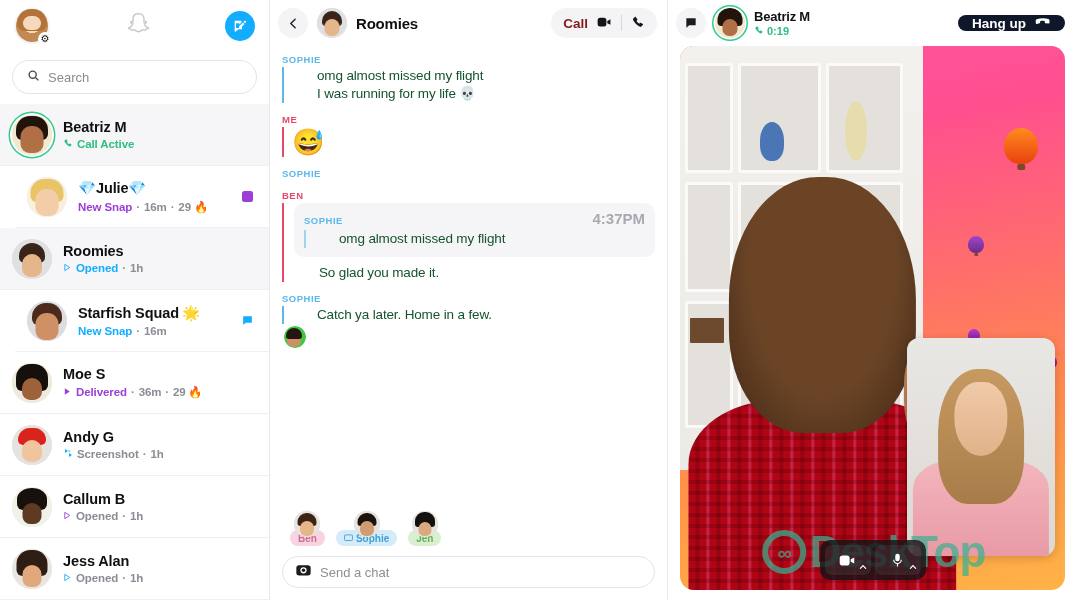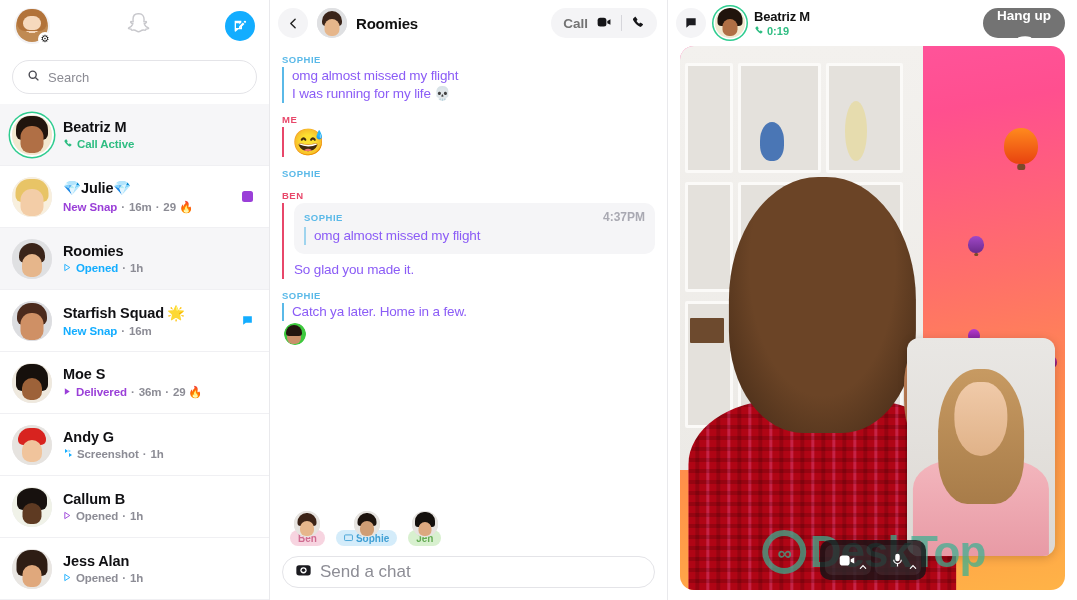--- a/index.html
+++ b/index.html
@@ -55,21 +55,21 @@
     font-family: "Liberation Sans", sans-serif; flex: 1; background: transparent;
   }
   .search-box input::placeholder { color: #8b8b93; }
 
   .chat-list { flex: 1; overflow: hidden; }
   .chat-row {
     display: flex; align-items: center; gap: 11px; padding: 11px 14px 11px 12px;
     height: 62px; border-bottom: 1px solid #f0f0f3; cursor: pointer; position: relative;
   }
   .chat-row.active { background: #f6f6f8; }
-  .chat-row.unread { background: #ffffff; }
+  .chat-row.unread { background: #ffffff; margin-left: 15px; }
   .av {
     width: 40px; height: 40px; border-radius: 50%; flex: 0 0 40px; position: relative;
     overflow: hidden; background: #eceaf0;
   }
   .av.ring { box-shadow: 0 0 0 2px #ffffff, 0 0 0 3.5px #2ecc8f; }
   .av .bg { position: absolute; inset: 0; }
   .av .head {
     position: absolute; left: 50%; transform: translateX(-50%); bottom: 1px;
     width: 23px; height: 27px; border-radius: 11px 11px 9px 9px;
   }
@@ -101,75 +101,75 @@
   .back-btn {
     width: 30px; height: 30px; border-radius: 50%; background: #f4f4f6; border: none;
     display: flex; align-items: center; justify-content: center; cursor: pointer; flex: 0 0 30px;
   }
   .hdr-av { width: 30px; height: 30px; border-radius: 50%; overflow: hidden; position: relative; background:#e3e2e7; flex:0 0 30px;}
   .hdr-title { font-size: 15px; font-weight: 700; color: #111; letter-spacing: -.2px; flex: 1; }
   .call-pill {
     height: 30px; display: flex; align-items: center; gap: 9px; background: #f4f4f6;
     border-radius: 16px; padding: 0 12px; border: none; cursor: pointer;
   }
-  .call-pill .lbl { font-size: 13.5px; font-weight: 700; color: #737373; }
+  .call-pill .lbl { font-size: 13.5px; font-weight: 700; color: #7f1d1d; }
   .call-pill .divider { width: 1px; height: 16px; background: #d6d6db; }
 
   .messages { flex: 1; padding: 8px 12px 0 12px; overflow: hidden; }
   .msg { margin-bottom: 11px; }
   .sender {
     font-size: 9.5px; font-weight: 700; letter-spacing: .5px; margin-bottom: 2px;
   }
   .bubble { border-left: 2.5px solid; padding-left: 8px; }
-  .line { font-size: 13.5px; color: #8b5cf6; line-height: 18px; letter-spacing: -.15px; }
+  .line { font-size: 13.5px; color: #14532d; line-height: 18px; letter-spacing: -.15px; margin-left: 25px; }
   .emoji-big { font-size: 26px; line-height: 30px; }
   .reply-card {
     background: #f5f5f7; border-radius: 10px; padding: 7px 10px 9px; margin-bottom: 7px;
     display: flex; flex-direction: column;
   }
   .reply-top { display: flex; justify-content: space-between; align-items: baseline; }
-  .reply-time { font-size: 12px; color: #a9a9b2; font-weight: 600; }
+  .reply-time { font-size: 15px; color: #a9a9b2; font-weight: 600; }
   .mini-av { width: 22px; height: 22px; border-radius: 50%; overflow: hidden; position: relative; margin-top:2px;}
 
   .participants { display: flex; gap: 11px; padding: 4px 20px 6px; align-items: flex-end; }
   .pchip { display: flex; flex-direction: column; align-items: center; position: relative; }
   .pchip .pav { width: 26px; height: 26px; border-radius: 50%; overflow: hidden; position: relative; z-index: 2; background:#ddd;}
   .pchip .plabel {
     margin-top: -7px; border-radius: 9px; padding: 3px 8px 2px; font-size: 10px;
     font-weight: 700; display: flex; align-items: center; gap: 3px; z-index: 1;
   }
   .composer { padding: 4px 12px 12px; }
   .composer-box {
     height: 32px; border: 1px solid #e4e4e8; border-radius: 17px; display: flex;
     align-items: center; gap: 9px; padding: 0 13px;
   }
   .composer-box input {
-    border: none; outline: none; font-size: 17px; color: #a21caf; flex: 1;
+    border: none; outline: none; font-size: 13px; color: #a21caf; flex: 1;
     font-family: "Liberation Sans", sans-serif; background: transparent;
   }
   .composer-box input::placeholder { color: #8d8d95; }
 
   
   .callpane { width: 409px; height: 600px; background: #fff; display: flex; flex-direction: column; }
   .call-header {
     height: 46px; flex: 0 0 46px; display: flex; align-items: center; gap: 9px; padding: 0 12px 0 8px;
   }
   .msg-toggle {
     width: 30px; height: 30px; border-radius: 50%; background: #f4f4f6; border: none;
     display: flex; align-items: center; justify-content: center; cursor: pointer; flex: 0 0 30px;
   }
   .caller-av { width: 30px; height: 30px; border-radius: 50%; position: relative; flex:0 0 30px;
     box-shadow: 0 0 0 1.5px #fff, 0 0 0 3px #2ecc8f; overflow: hidden; background:#e6e4ea;}
   .caller-info { flex: 1; }
   .caller-name { font-size: 13px; font-weight: 700; color: #111; letter-spacing: -.2px; }
   .caller-dur { font-size: 11px; font-weight: 700; color: #2ebd82; display: flex; align-items: center; gap: 3px; margin-top:1px;}
   .hangup {
-    height: 30px; background: #737373; color: #fff; border: none; border-radius: 16px;
+    height: 16px; background: #0f172a; color: #fff; border: none; border-radius: 16px;
     padding: 0 14px; display: flex; align-items: center; gap: 8px; cursor: pointer;
-    font-size: 13.5px; font-weight: 700; font-family: "Liberation Sans", sans-serif; flex-direction: column;
+    font-size: 13.5px; font-weight: 700; font-family: "Liberation Sans", sans-serif;
   }
 
   .video-stage {
     flex: 1; margin: 0 12px 10px; border-radius: 14px; position: relative; overflow: hidden;
     background: linear-gradient(170deg,#ff56a0 0%, #ff4f8f 18%, #ff6f6a 46%, #ff9149 72%, #ffb347 100%);
   }
   .room {
     position: absolute; left: 0; top: 0; width: 63%; height: 78%;
     background: linear-gradient(180deg,#f3f1ee 0%, #eceae6 100%);
   }

